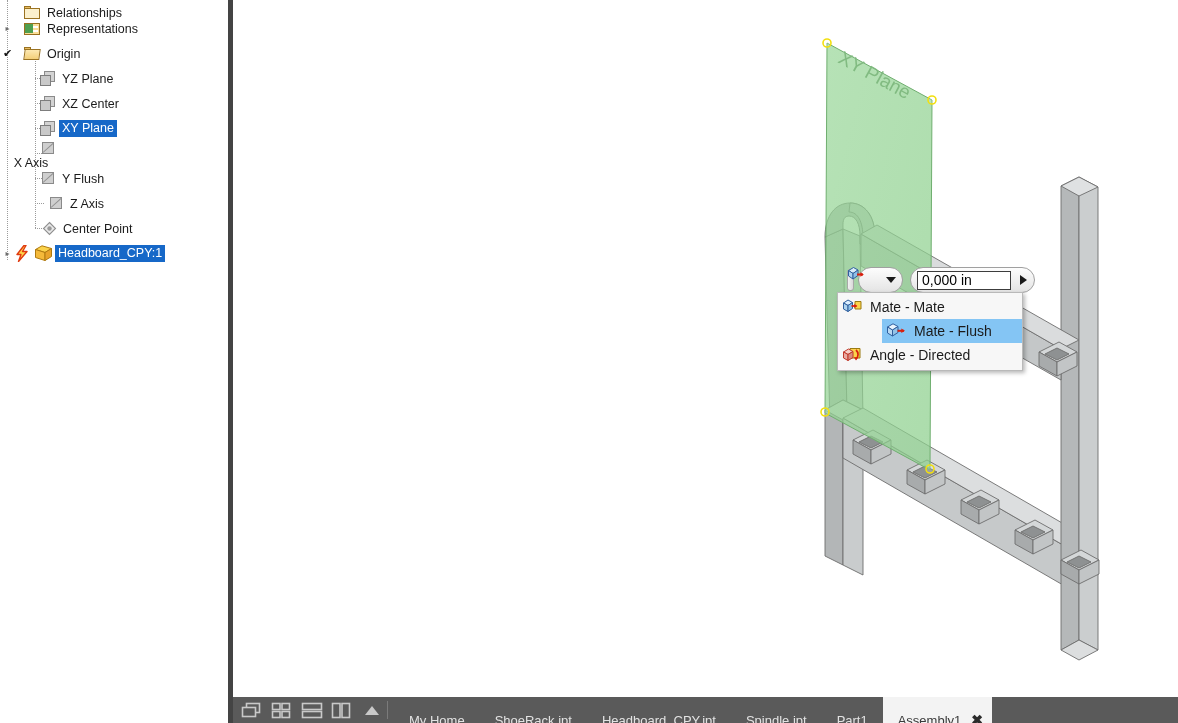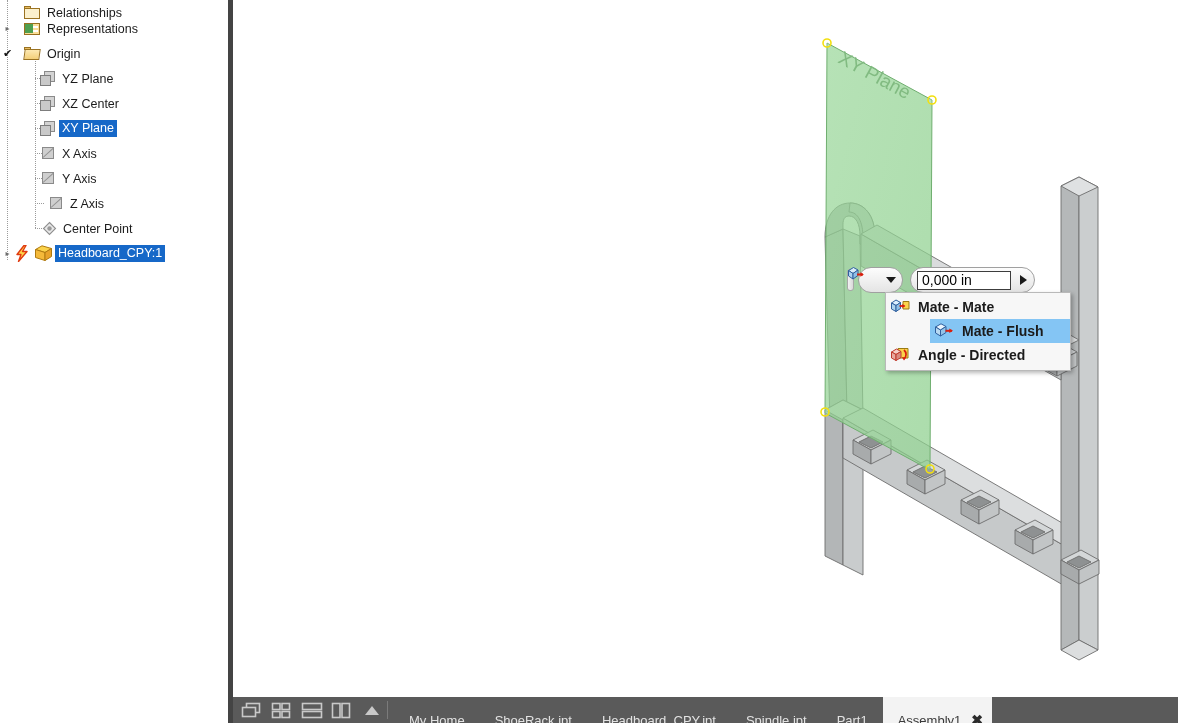--- a/index.html
+++ b/index.html
@@ -356,34 +356,34 @@
     </div>
 
     <div class="tree-row" style="position:absolute;left:0;top:116px;">
       <span class="ticon ic-plane" style="margin-left:40px;">
         <span class="sq-b"></span>
           <span class="sq-f"></span>
       </span>
       <span class="tlabel sel">XY Plane</span>
     </div>
 
-    <div class="tree-row" style="position:absolute;left:0;top:141px;">
+    <div class="tree-row" style="position:absolute;left:0;top:141px;flex-direction:column;">
       <span class="ticon ic-axis" style="margin-left:41px;">
         <span class="bx"></span>
           <span class="dg"></span>
       </span>
       <span class="tlabel">X Axis</span>
     </div>
 
     <div class="tree-row" style="position:absolute;left:0;top:166px;">
       <span class="ticon ic-axis" style="margin-left:41px;">
         <span class="bx"></span>
           <span class="dg"></span>
       </span>
-      <span class="tlabel">Y Axis</span>
+      <span class="tlabel">Y Flush</span>
     </div>
 
     <div class="tree-row" style="position:absolute;left:0;top:191px;padding-left:8px;">
       <span class="ticon ic-axis" style="margin-left:41px;">
         <span class="bx"></span>
           <span class="dg"></span>
       </span>
       <span class="tlabel">Z Axis</span>
     </div>
 
@@ -528,21 +528,21 @@
         </div>
       </div>
       <div id="mt-valuepill">
         <input id="mt-input" type="text" value="0,000 in" style="">
         <div id="mt-go">
           <span class="caret-rt"></span>
         </div>
       </div>
     </div>
 
-    <div id="mt-dropdown" style="left:652px; top:292px;font-weight:bold;">
+    <div id="mt-dropdown" style="left:604px; top:292px;">
       <div class="dd-item">
         <span class="dd-ic">
           <svg width="20" height="18" viewBox="0 0 20 18">
             <polygon points="1.5,5 6,2 10.5,4.5 6,7.5" fill="#dcefff" stroke="#2f5f9e" stroke-width="1"></polygon>
             <polygon points="1.5,5 6,7.5 6,13.5 1.5,11" fill="#aed3ee" stroke="#2f5f9e" stroke-width="1"></polygon>
             <polygon points="6,7.5 10.5,4.5 10.5,10.5 6,13.5" fill="#8fc0e6" stroke="#2f5f9e" stroke-width="1"></polygon>
             <polygon points="13,3.5 19,3.5 19,11 13,11" fill="#fbd34b" stroke="#9a7b12" stroke-width="1"></polygon>
             <path d="M9.5,8 L14.5,8" stroke="#d81f0d" stroke-width="1.8"></path>
             <polygon points="15.4,8 12.2,6 12.2,10" fill="#d81f0d"></polygon>
           </svg>

